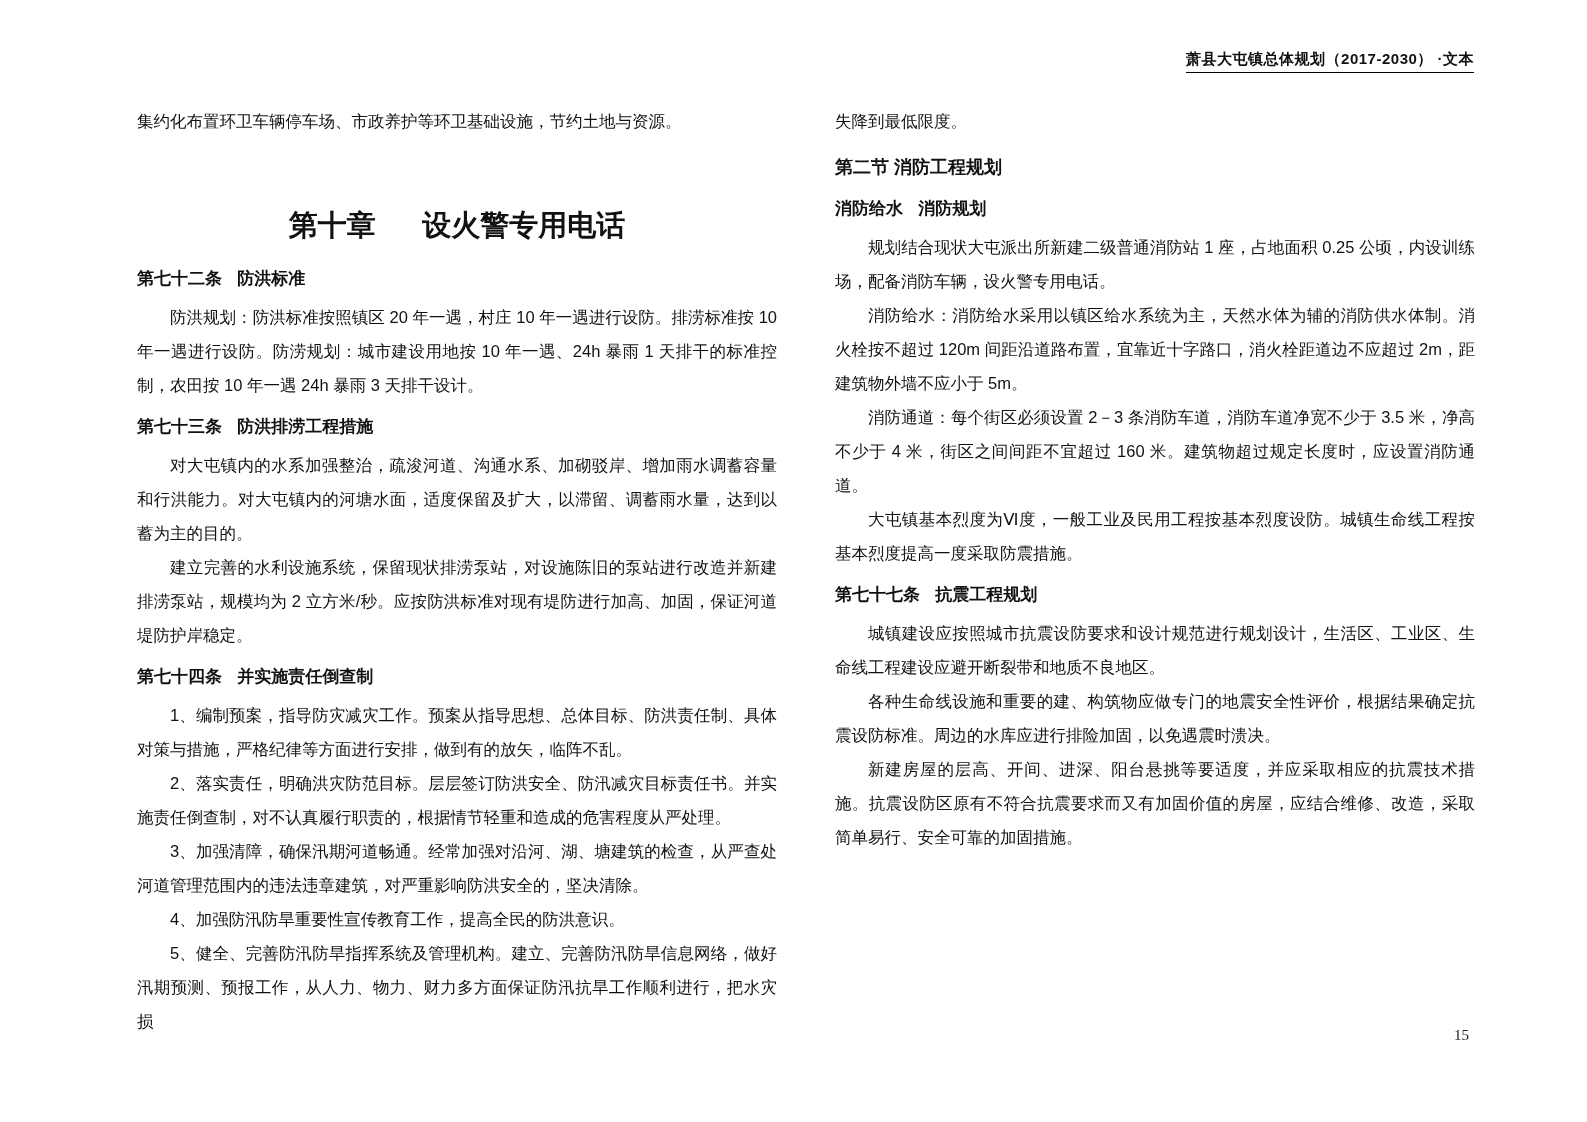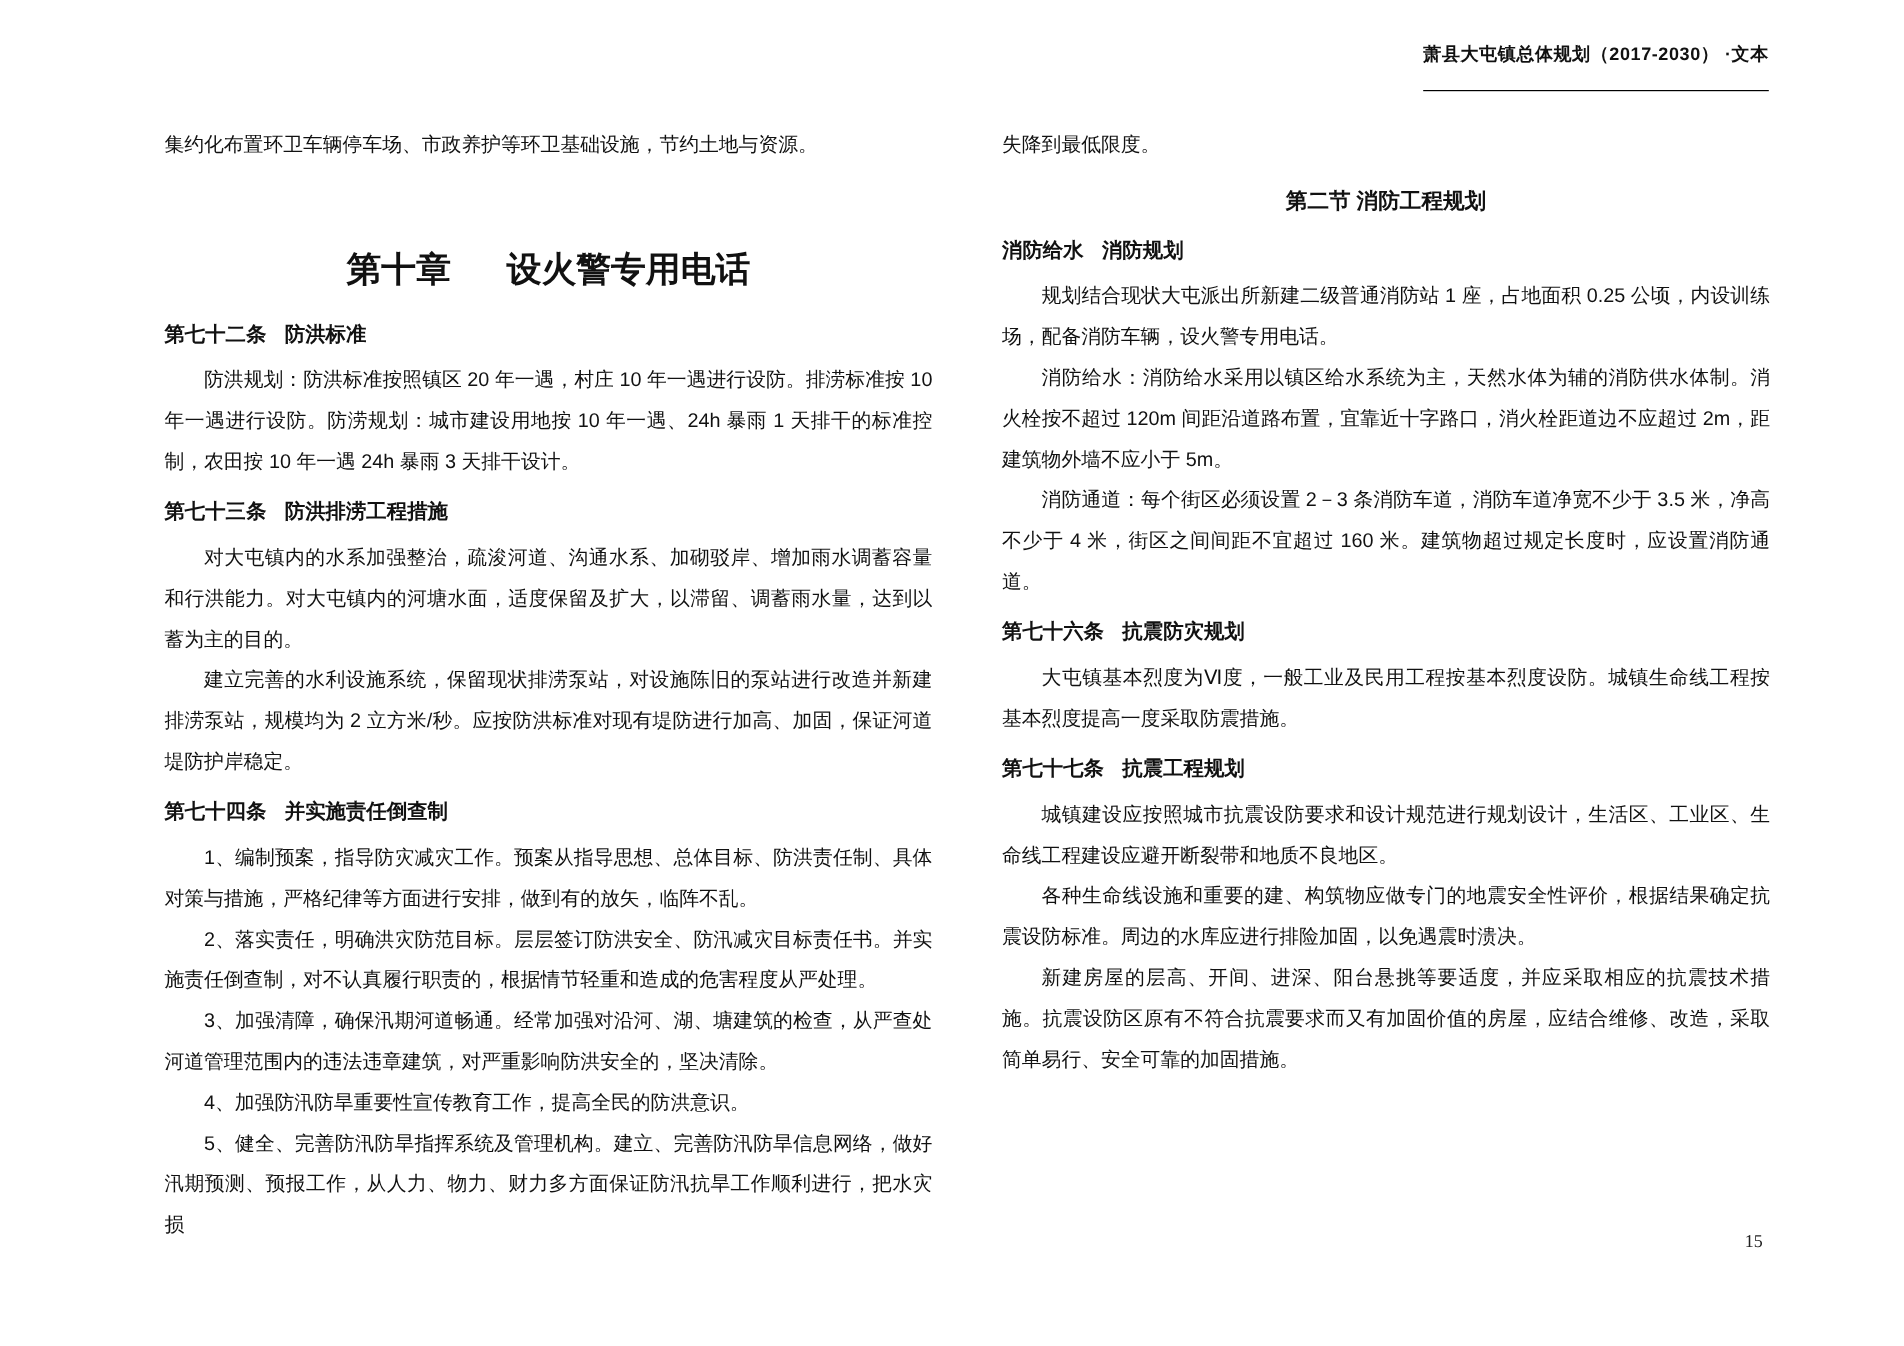--- a/index.html
+++ b/index.html
@@ -10,26 +10,26 @@
   }
   .page {
     position: relative;
     width: 1587px;
     height: 1122px;
     background: #ffffff;
     overflow: hidden;
   }
   .doc-header {
     position: absolute;
-    top: 36px;
+    top: 50px;
     right: 113px;
     font-size: 15px;
     font-weight: bold;
     letter-spacing: 0.5px;
-    padding-bottom: 20px;
+    padding-bottom: 3px;
     border-bottom: 1.5px solid #000;
     white-space: nowrap;
   }
   .col {
     position: absolute;
     top: 104px;
     font-size: 16.5px;
     line-height: 34px;
     text-align: justify;
     text-justify: inter-ideograph;
@@ -44,21 +44,21 @@
   .chapter {
     text-align: center;
     font-weight: bold;
     font-size: 29px;
     line-height: 38px;
     margin: 68px 0 18px 0;
     white-space: nowrap;
   }
   .chapter .title { margin-left: 1.6em; }
   .section {
-    text-align: center;
+    text-align: left;
     font-weight: bold;
     font-size: 18px;
     line-height: 34px;
     margin: 12px 0 8px 0;
   }
   .article {
     font-weight: bold;
     font-size: 17px;
     line-height: 34px;
     margin: 8px 0 4px 0;
@@ -115,23 +115,20 @@
     <div class="section">第二节 消防工程规划</div>
 
     <div class="article">
       <span>消防给水</span><span class="title">消防规划</span>
     </div>
     <p class="body">规划结合现状大屯派出所新建二级普通消防站 1 座，占地面积 0.25 公顷，内设训练场，配备消防车辆，设火警专用电话。</p>
     <p class="body">消防给水：消防给水采用以镇区给水系统为主，天然水体为辅的消防供水体制。消火栓按不超过 120m 间距沿道路布置，宜靠近十字路口，消火栓距道边不应超过 2m，距建筑物外墙不应小于 5m。</p>
     <p class="body">消防通道：每个街区必须设置 2－3 条消防车道，消防车道净宽不少于 3.5 米，净高不少于 4 米，街区之间间距不宜超过 160 米。建筑物超过规定长度时，应设置消防通道。</p>
 
 
-    <div class="article">
-      <span>第七十六条</span><span class="title">抗震防灾规划</span>
-    </div>
     <p class="body">大屯镇基本烈度为Ⅵ度，一般工业及民用工程按基本烈度设防。城镇生命线工程按基本烈度提高一度采取防震措施。</p>
 
     <div class="article">
       <span>第七十七条</span><span class="title">抗震工程规划</span>
     </div>
     <p class="body">城镇建设应按照城市抗震设防要求和设计规范进行规划设计，生活区、工业区、生命线工程建设应避开断裂带和地质不良地区。</p>
     <p class="body">各种生命线设施和重要的建、构筑物应做专门的地震安全性评价，根据结果确定抗震设防标准。周边的水库应进行排险加固，以免遇震时溃决。</p>
     <p class="body">新建房屋的层高、开间、进深、阳台悬挑等要适度，并应采取相应的抗震技术措施。抗震设防区原有不符合抗震要求而又有加固价值的房屋，应结合维修、改造，采取简单易行、安全可靠的加固措施。</p>
   </div>
 

